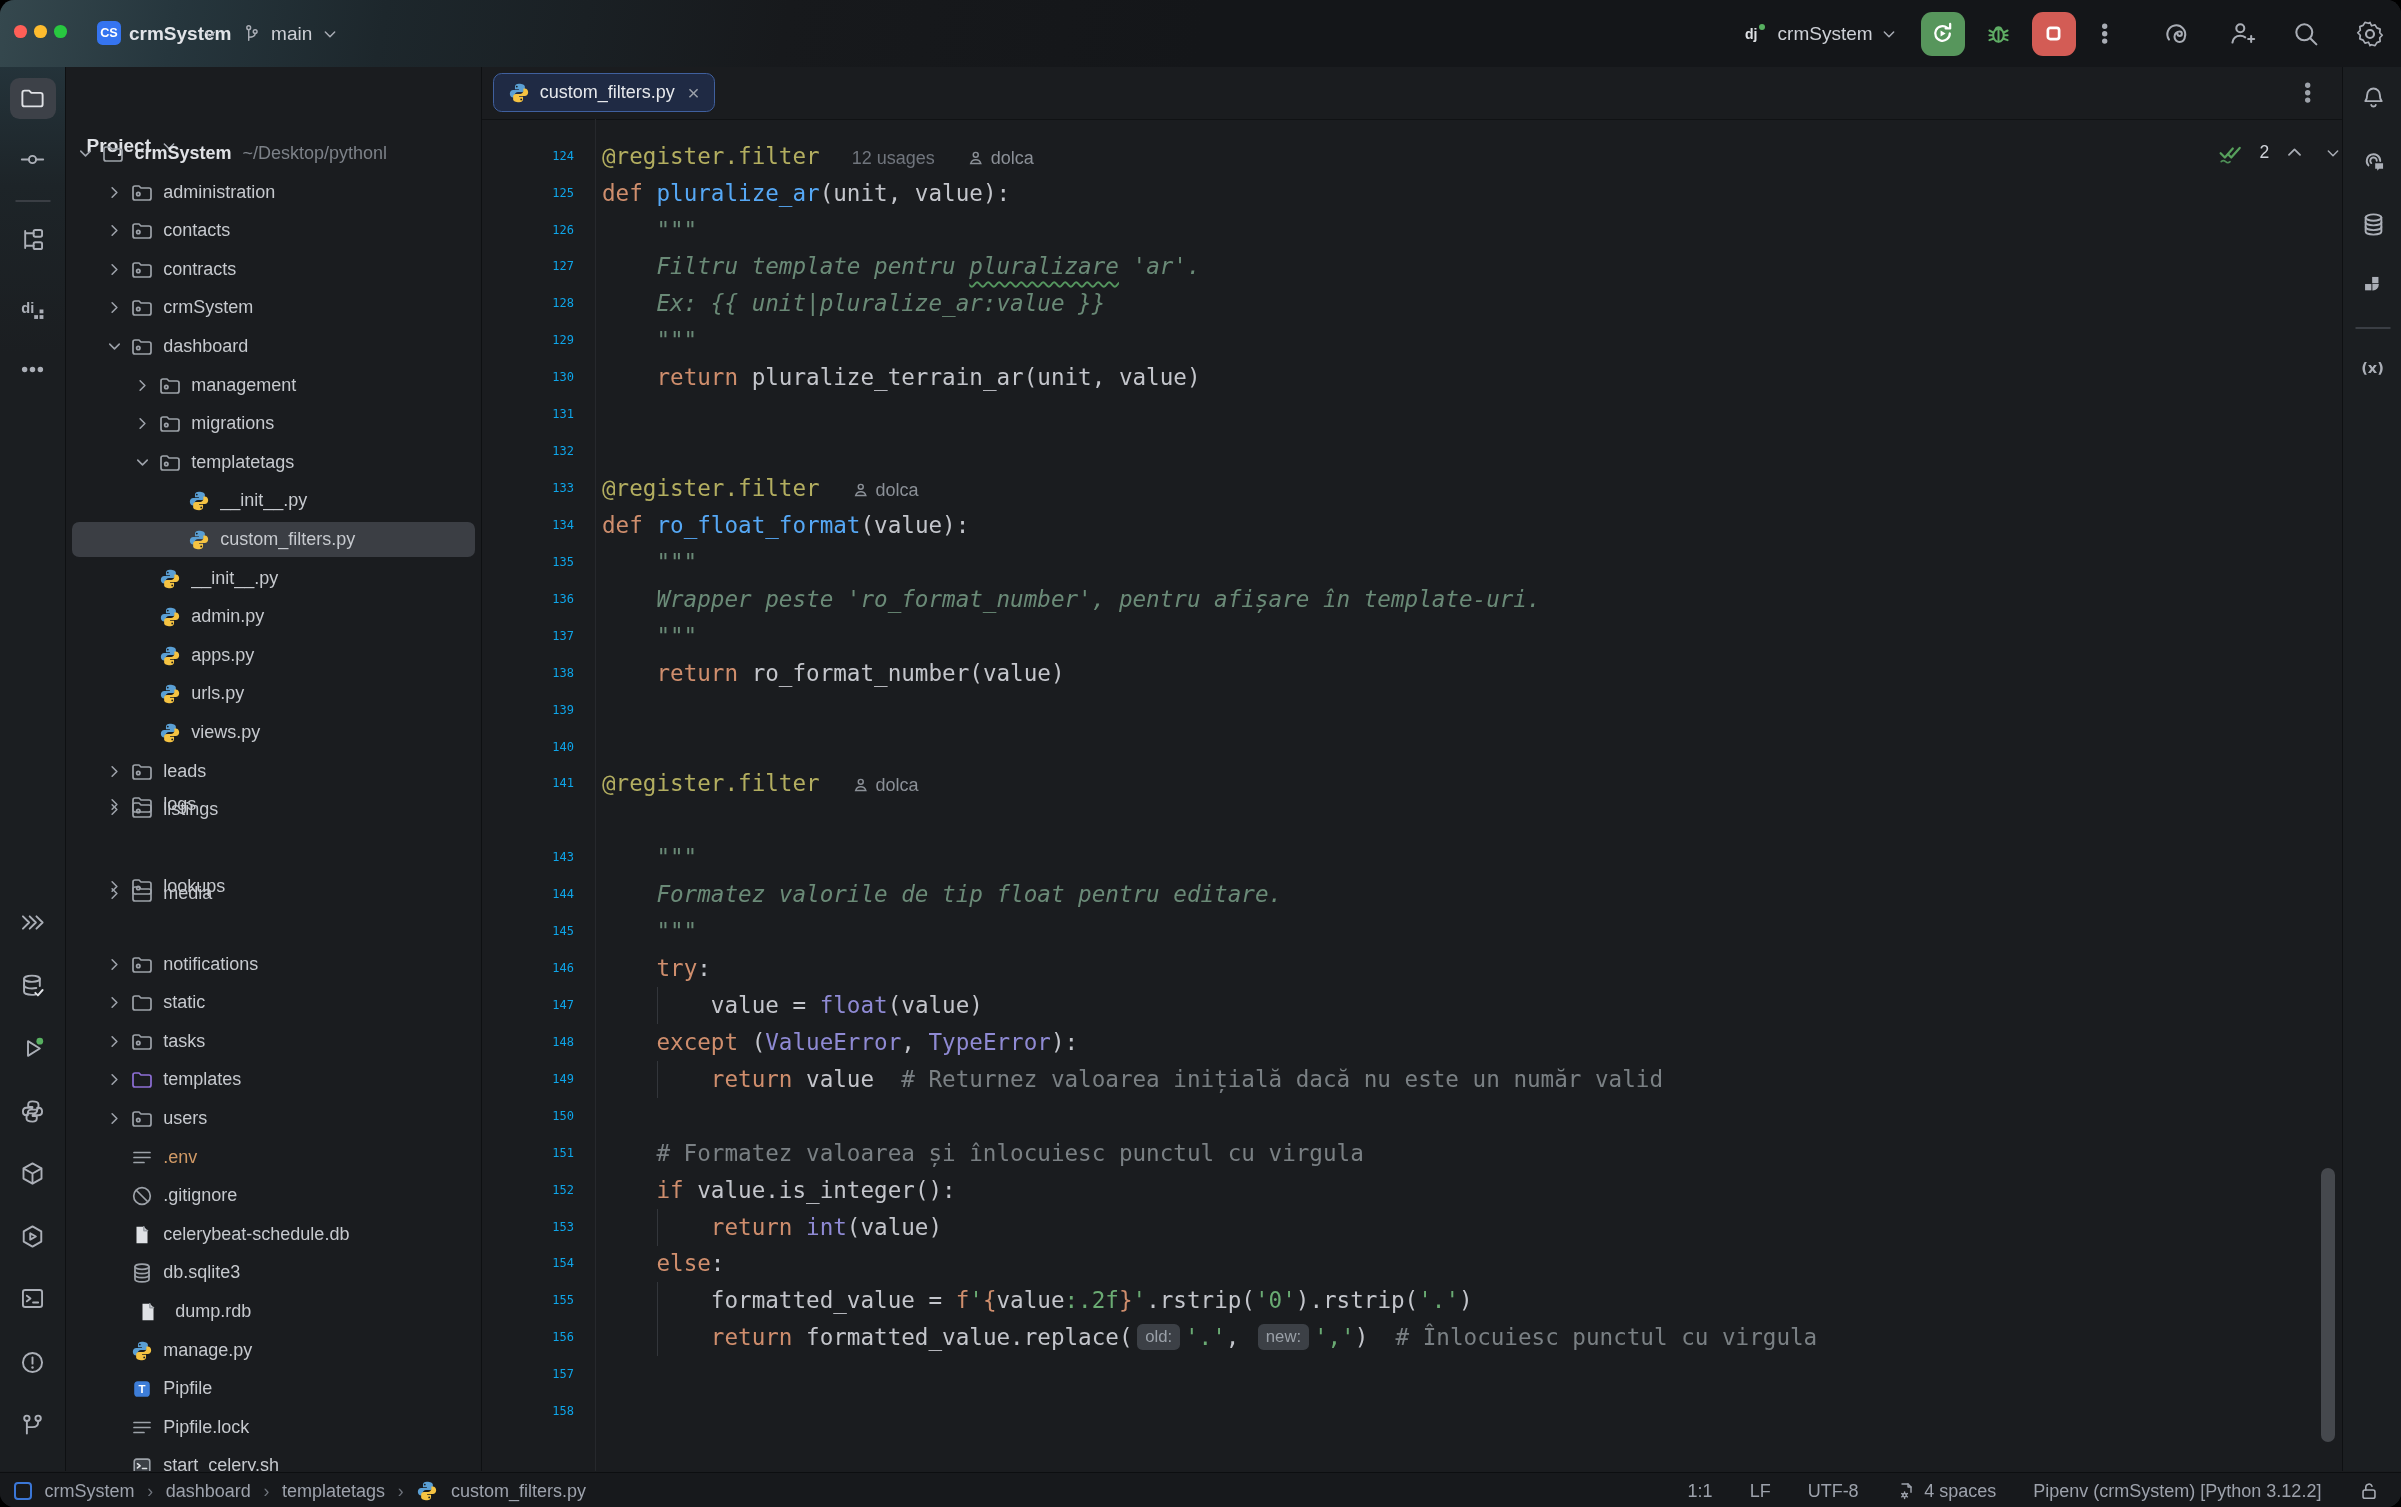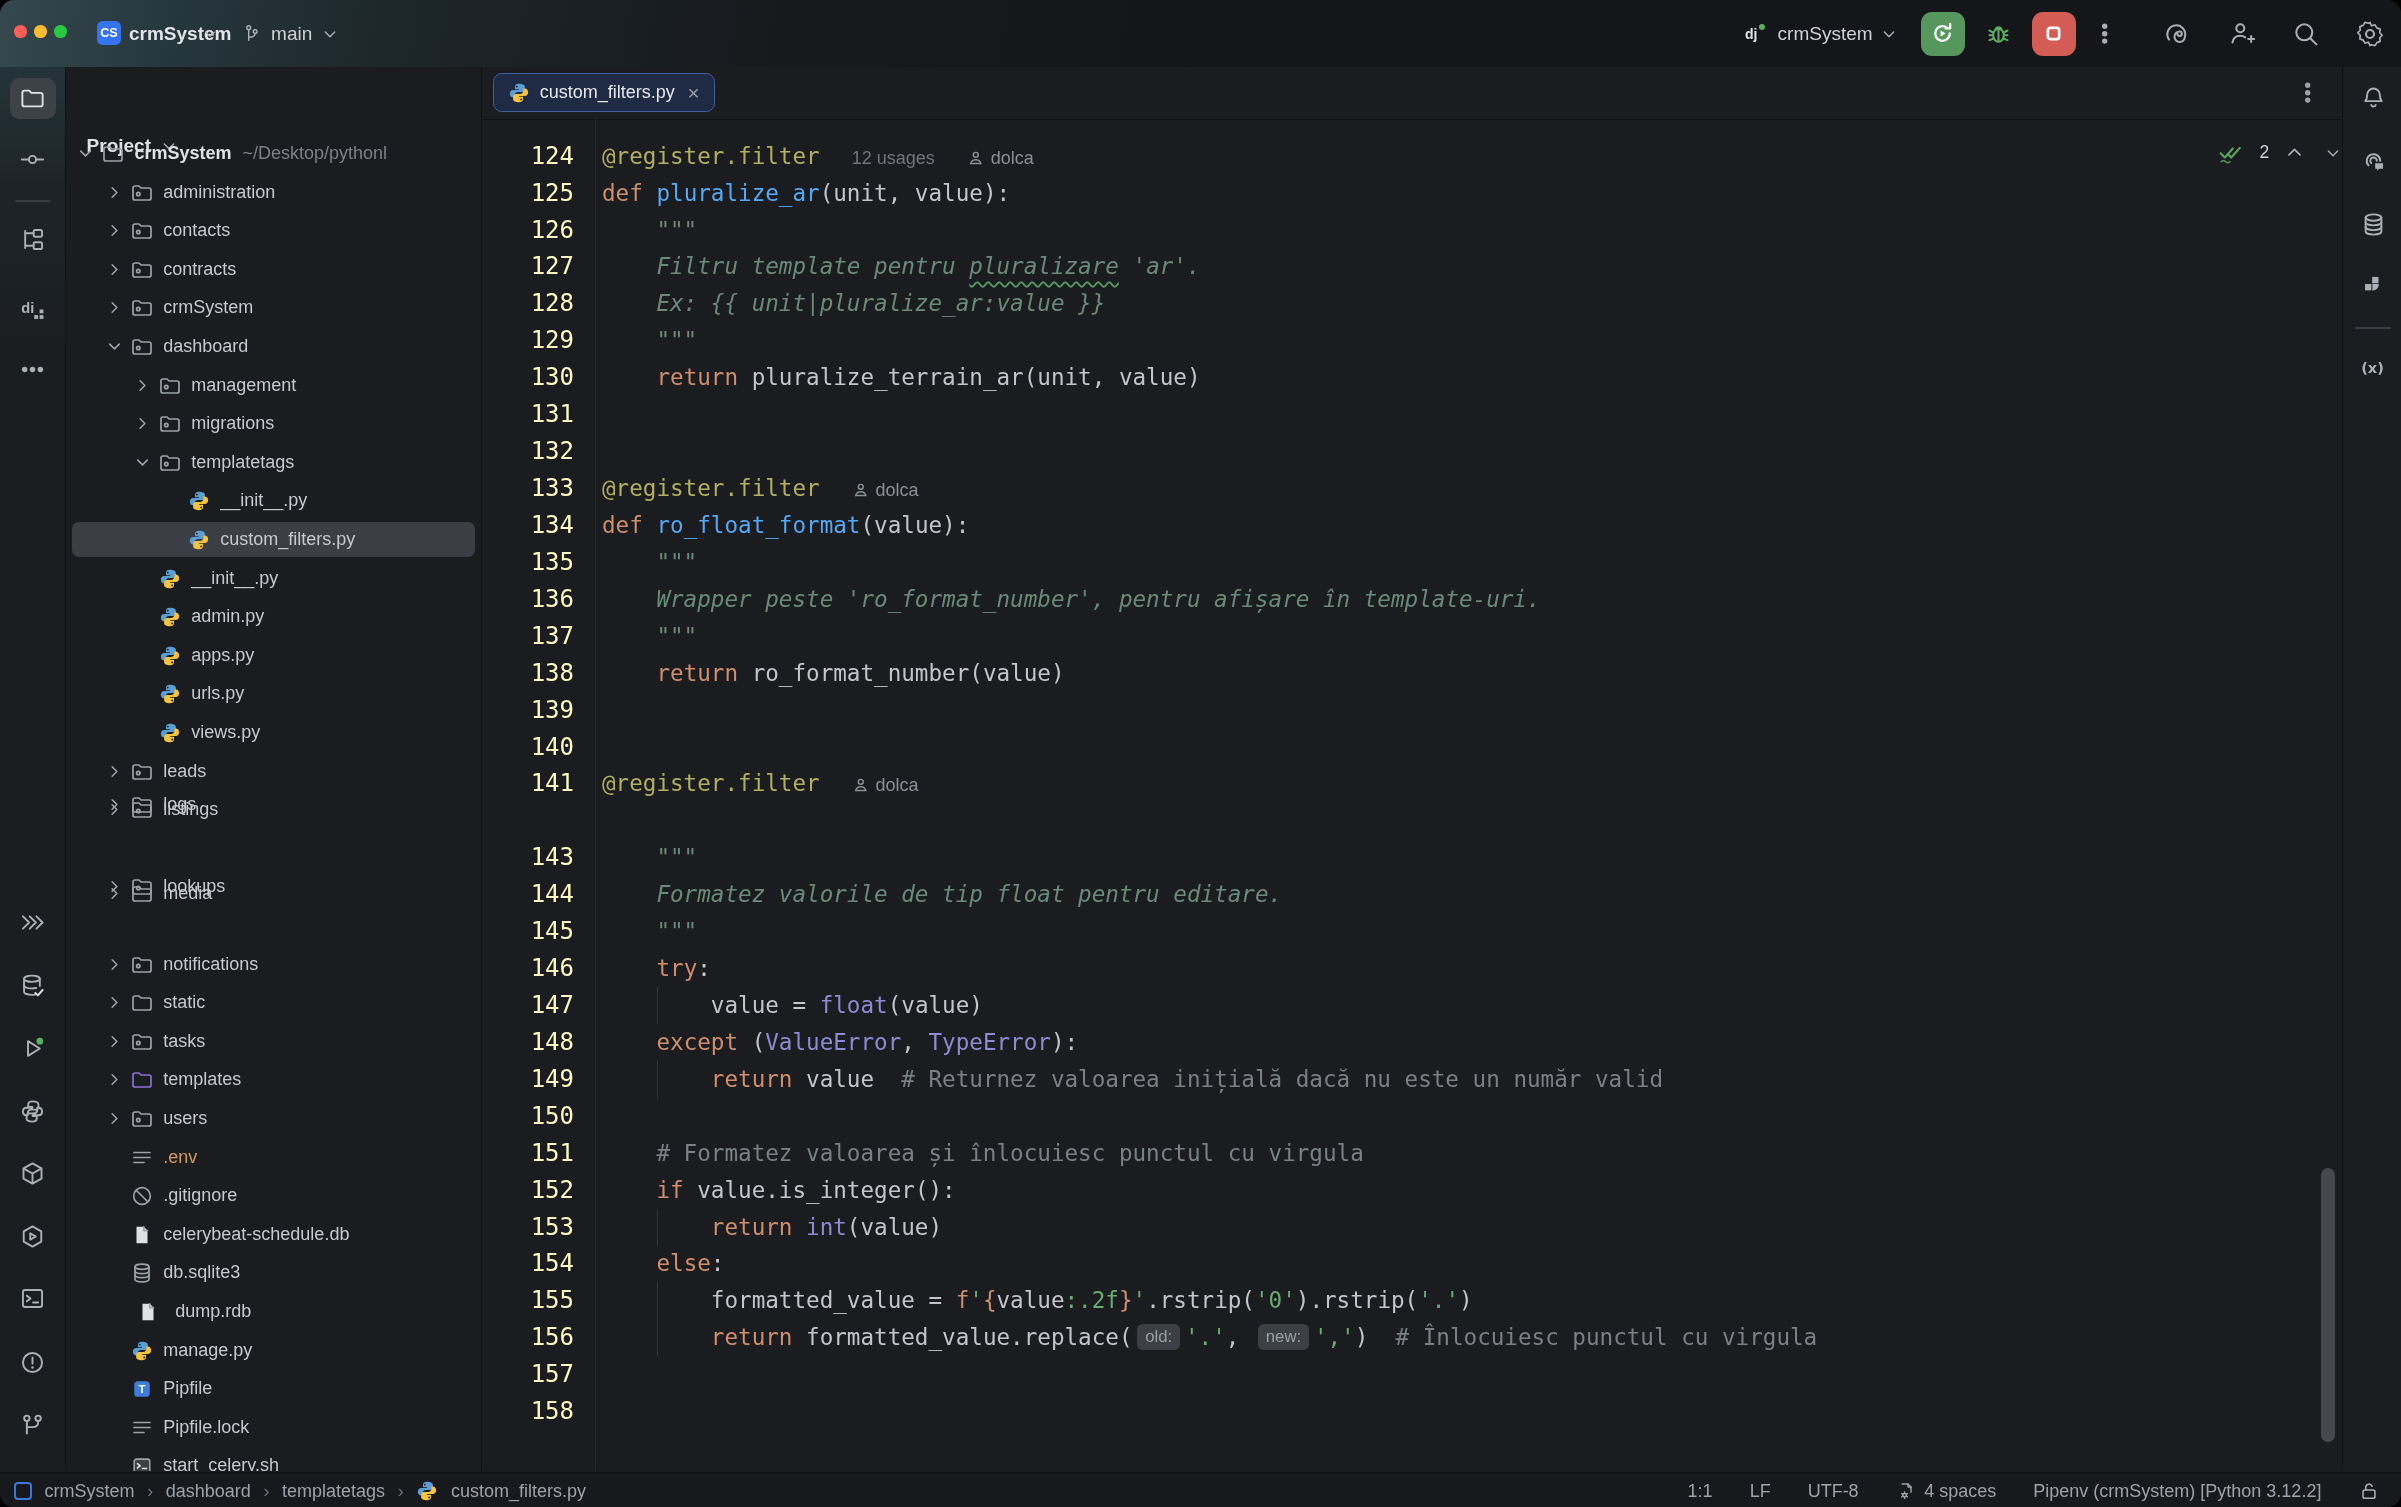--- a/index.html
+++ b/index.html
@@ -46,21 +46,21 @@
   
   .editor{position:absolute;left:482px;top:67px;width:1860px;height:1404px;background:#1a1c1f;overflow:hidden;}
   .tabbar{position:absolute;left:0;top:0;width:100%;height:52px;border-bottom:0.8px solid #101214;}
   .tab{position:absolute;left:11px;top:6.4px;height:37px;padding:0 14.3px;display:flex;align-items:center;gap:9.5px;
     background:#1f2a44;border:1.6px solid #40609e;border-radius:8.7px;color:#e6e8ec;font-size:18px;}
   .tab .close{color:#9ba0a8;font-size:20.6px;line-height:1;margin-left:3.2px;}
   .tab-kebab{position:absolute;right:22px;top:12.7px;color:#9da2aa;}
   .gutterline{position:absolute;left:113px;top:52px;bottom:0;width:0.8px;background:#26282c;}
   .code{position:absolute;left:0;top:0;width:100%;height:100%;font-family:"DejaVu Sans Mono",monospace;font-size:22.6px;}
   .cl{position:absolute;left:0;height:37px;width:100%;}
-  .num{position:absolute;left:0;top:0;width:92px;text-align:right;color:#fef9c3;font-size:24px;line-height:37px;font-family:"DejaVu Sans Mono",monospace;}
+  .num{position:absolute;left:0;top:0;width:92px;text-align:right;color:#0ea5e9;font-size:12px;line-height:37px;font-family:"DejaVu Sans Mono",monospace;}
   .src{position:absolute;left:120px;top:0;white-space:pre;line-height:37px;}
   .guide{position:absolute;left:175px;top:0;height:37px;width:0.8px;background:#33363b;}
   .tk-kw{color:#cf8e6d}.tk-fn{color:#56a8f5}.tk-dec{color:#b3ae60}
   .tk-doc{color:#6a8a77;font-style:italic}
   .tk-docu{color:#6a8a77;font-style:italic;text-decoration:underline;text-decoration-style:wavy;text-decoration-color:#55975f;text-decoration-thickness:1.6px;text-underline-offset:7.1px;}
   .tk-str{color:#6aab73}.tk-com{color:#7a8084}.tk-blt{color:#8f8ad4}.tk-pln{color:#c3c5cb}.tk-fstr{color:#cf8e6d}
   .tk-ghost{font-family:"Liberation Sans","DejaVu Sans",sans-serif;font-size:18px;color:#70757d;margin-left:32px;}
   .tk-user{font-family:"Liberation Sans","DejaVu Sans",sans-serif;font-size:18px;color:#8b9097;margin-left:32px;display:inline-flex;align-items:baseline;gap:6.4px;}
   .tk-user svg{position:relative;top:2.4px;}
   .tk-chip{font-family:"Liberation Sans","DejaVu Sans",sans-serif;font-size:16.7px;color:#9aa0a8;background:#3c4046;border-radius:5.6px;padding:3.2px 8px;margin:0 4.8px 0 4.8px;position:relative;top:-2.4px;}

